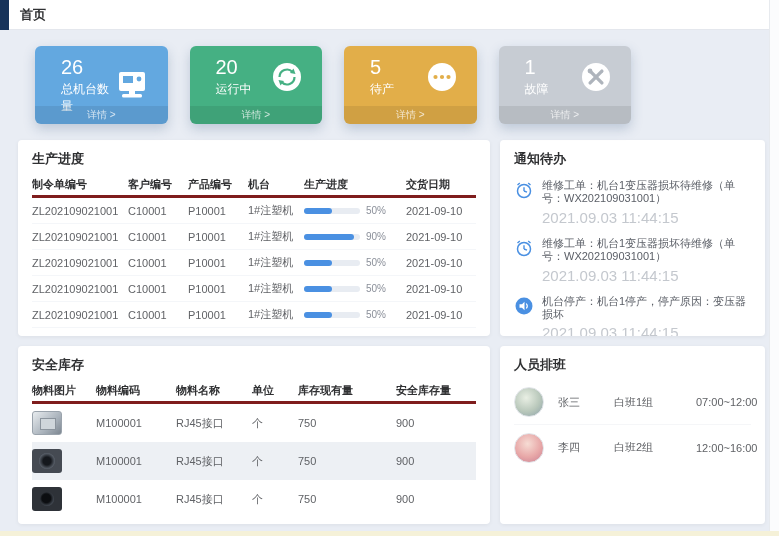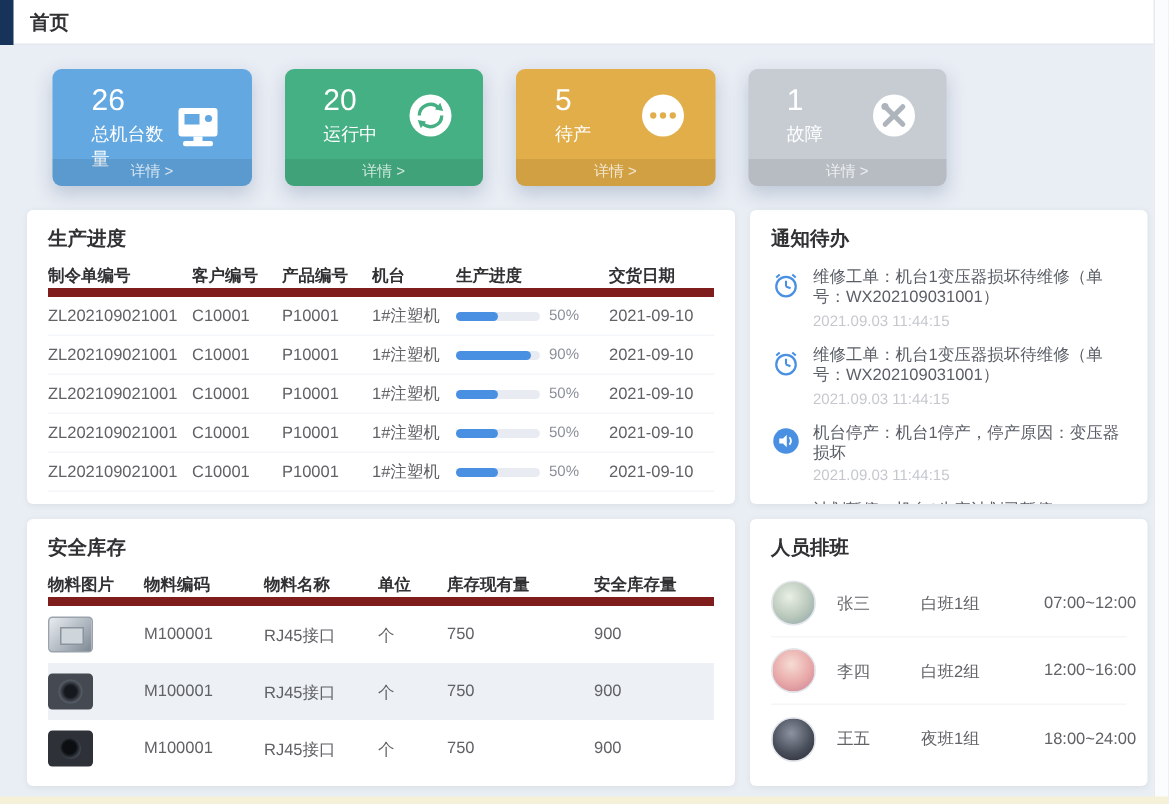--- a/index.html
+++ b/index.html
@@ -44,21 +44,21 @@
     display:grid; grid-template-columns:472px 265px; grid-template-rows:196px 178px; gap:10px;
   }
   .panel {
     background:#fff; border-radius:4px; box-shadow:0 1px 4px rgba(0,0,0,0.06);
     padding:10px 14px; overflow:hidden;
   }
   .panel-title { font-size:13px; font-weight:bold; color:#303133; margin-bottom:6px; }
 
   
   .tbl-header, .tbl-row { display:grid; align-items:center; font-size:11px; }
-  .tbl-header { color:#303133; font-weight:bold; height:24px; border-bottom:6px solid #7f1d1d; }
+  .tbl-header { color:#303133; font-weight:bold; height:24px; border-bottom:3px solid #7f1d1d; }
   .tbl-row { color:#606266; border-bottom:1px solid #f4f6f9; }
   .prod-grid { grid-template-columns:96px 60px 60px 56px 102px 70px; }
   .prod-grid.tbl-row { height:26px; }
   .prod-grid .cell { white-space:nowrap; overflow:hidden; }
 
   .progress-cell { display:flex; align-items:center; }
   .bar { width:56px; height:6px; background:#e8ecf2; border-radius:3px; margin-right:6px; flex:0 0 56px; }
   .bar-fill { height:6px; background:#4a90e2; border-radius:3px; }
   .progress-label { font-size:10px; color:#8a8f99; }
 
@@ -72,21 +72,21 @@
   .thumb-2::after { content:""; position:absolute; left:7px; top:4px; width:16px; height:16px; border-radius:50%;
     background:radial-gradient(circle at 50% 50%, #15181d 35%, #5a616b 70%, #2b2f36 100%); }
   .thumb-3 { background:#2e3238; }
   .thumb-3::after { content:""; position:absolute; left:8px; top:5px; width:14px; height:14px; border-radius:50%;
     background:radial-gradient(circle at 45% 45%, #0c0e11 40%, #4a515b 75%, #22262c 100%); }
 
   
   .notice { display:flex; gap:8px; padding:5px 0 6px 0; }
   .notice-icon { flex:0 0 20px; width:20px; height:20px; margin-top:1px; }
   .notice-text { font-size:11px; line-height:1.22; color:#5a5e66; }
-  .notice-time { font-size:10px; color:#c4c8ce; margin-top:3px; }
+  .notice-time { font-size:15px; color:#c4c8ce; margin-top:3px; }
 
   
   .sched-row { display:grid; grid-template-columns:44px 56px 76px 1fr; align-items:center; height:45px; border-bottom:1px solid #f5f6f8; }
   .sched-row:last-child { border-bottom:none; }
   .sched-cell { font-size:11px; color:#606266; }
   .sched-time { text-align:left; padding-left:6px; }
   .avatar { width:30px; height:30px; border-radius:50%; border:1px solid #e2e5ea; }
   .avatar-1 { background:radial-gradient(circle at 40% 35%, #e9efe4 0%, #b9c8bb 55%, #8aa0a8 100%); }
   .avatar-2 { background:radial-gradient(circle at 45% 35%, #f6dcd4 0%, #e8a8a8 55%, #c97f92 100%); }
   .avatar-3 { background:radial-gradient(circle at 45% 35%, #8d93a0 0%, #4a4f5c 55%, #23262e 100%); }
@@ -385,24 +385,16 @@
 
       <div class="sched-row">
         <div>
             <div class="avatar avatar-2"></div>
           </div>
         <div class="sched-cell">李四</div>
         <div class="sched-cell">白班2组</div>
         <div class="sched-cell sched-time">12:00~16:00</div>
       </div>
 
-      <div class="sched-row">
-        <div>
-            <div class="avatar avatar-3"></div>
-          </div>
-        <div class="sched-cell">王五</div>
-        <div class="sched-cell">夜班1组</div>
-        <div class="sched-cell sched-time">18:00~24:00</div>
-      </div>
     </div>
 
   </div>
 </div>
 
 </body></html>

